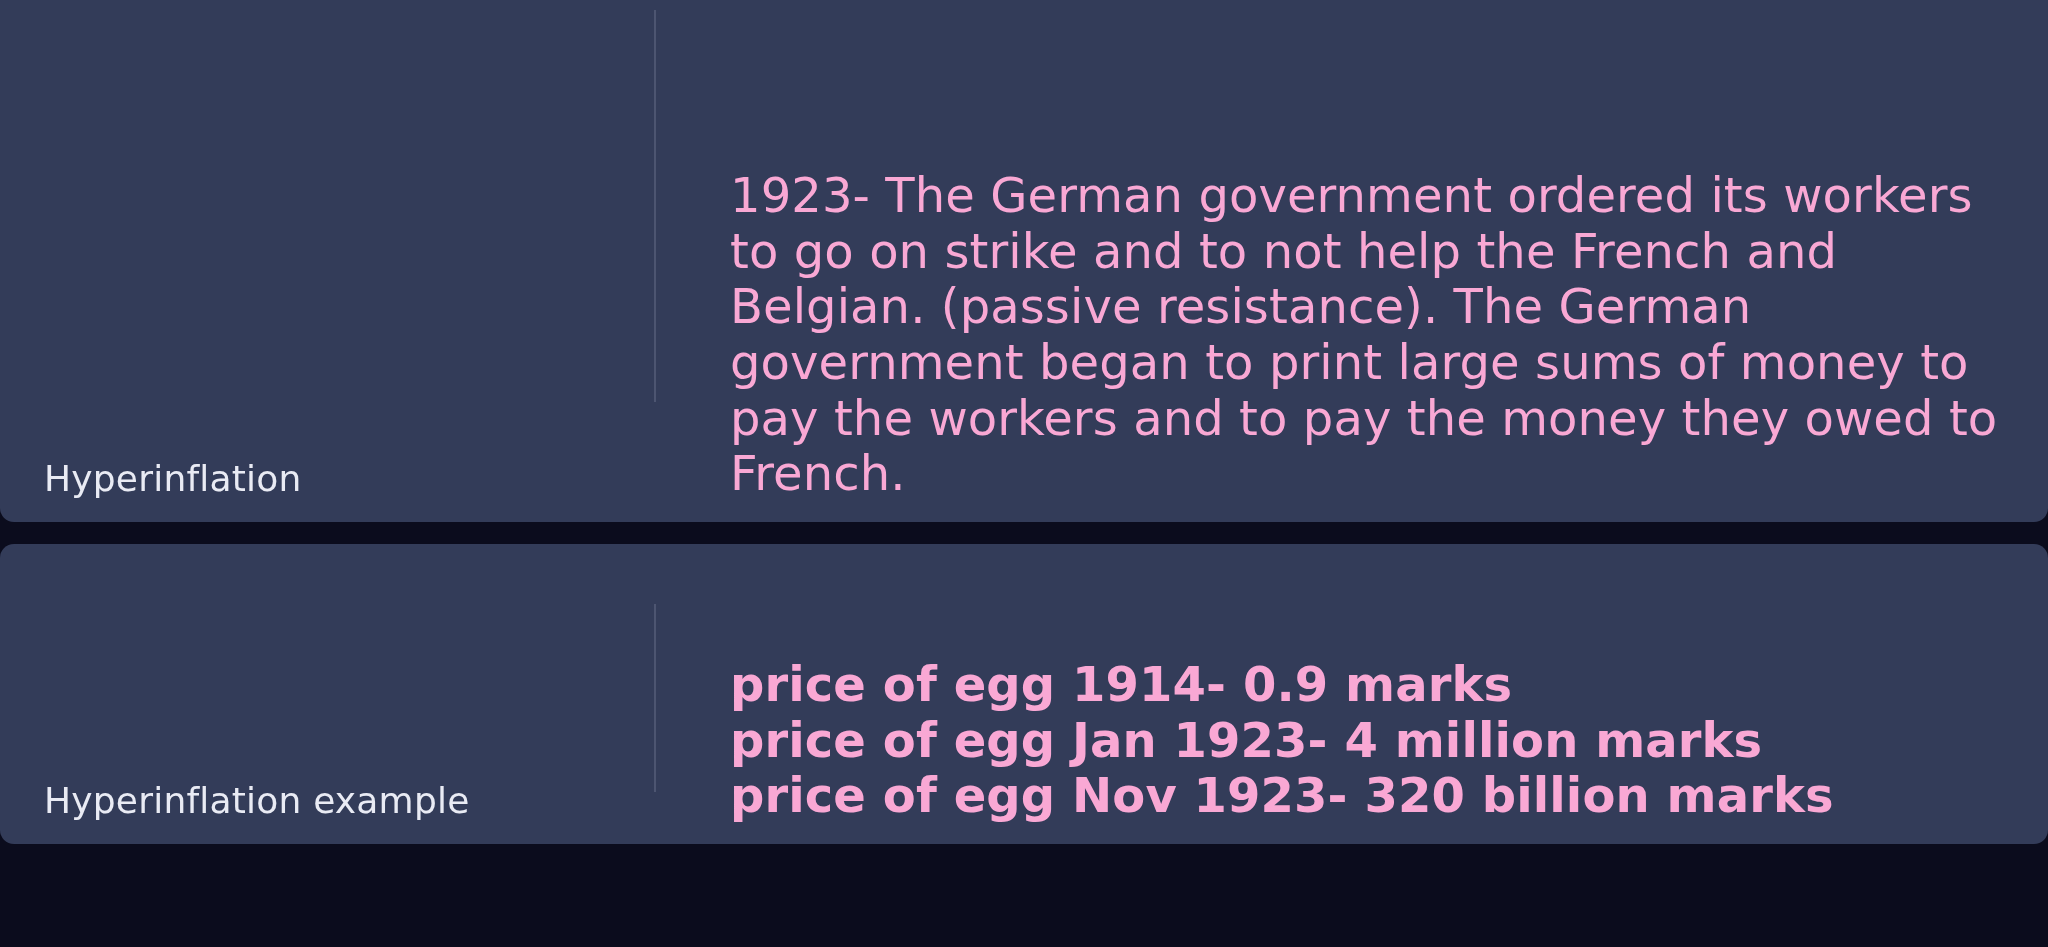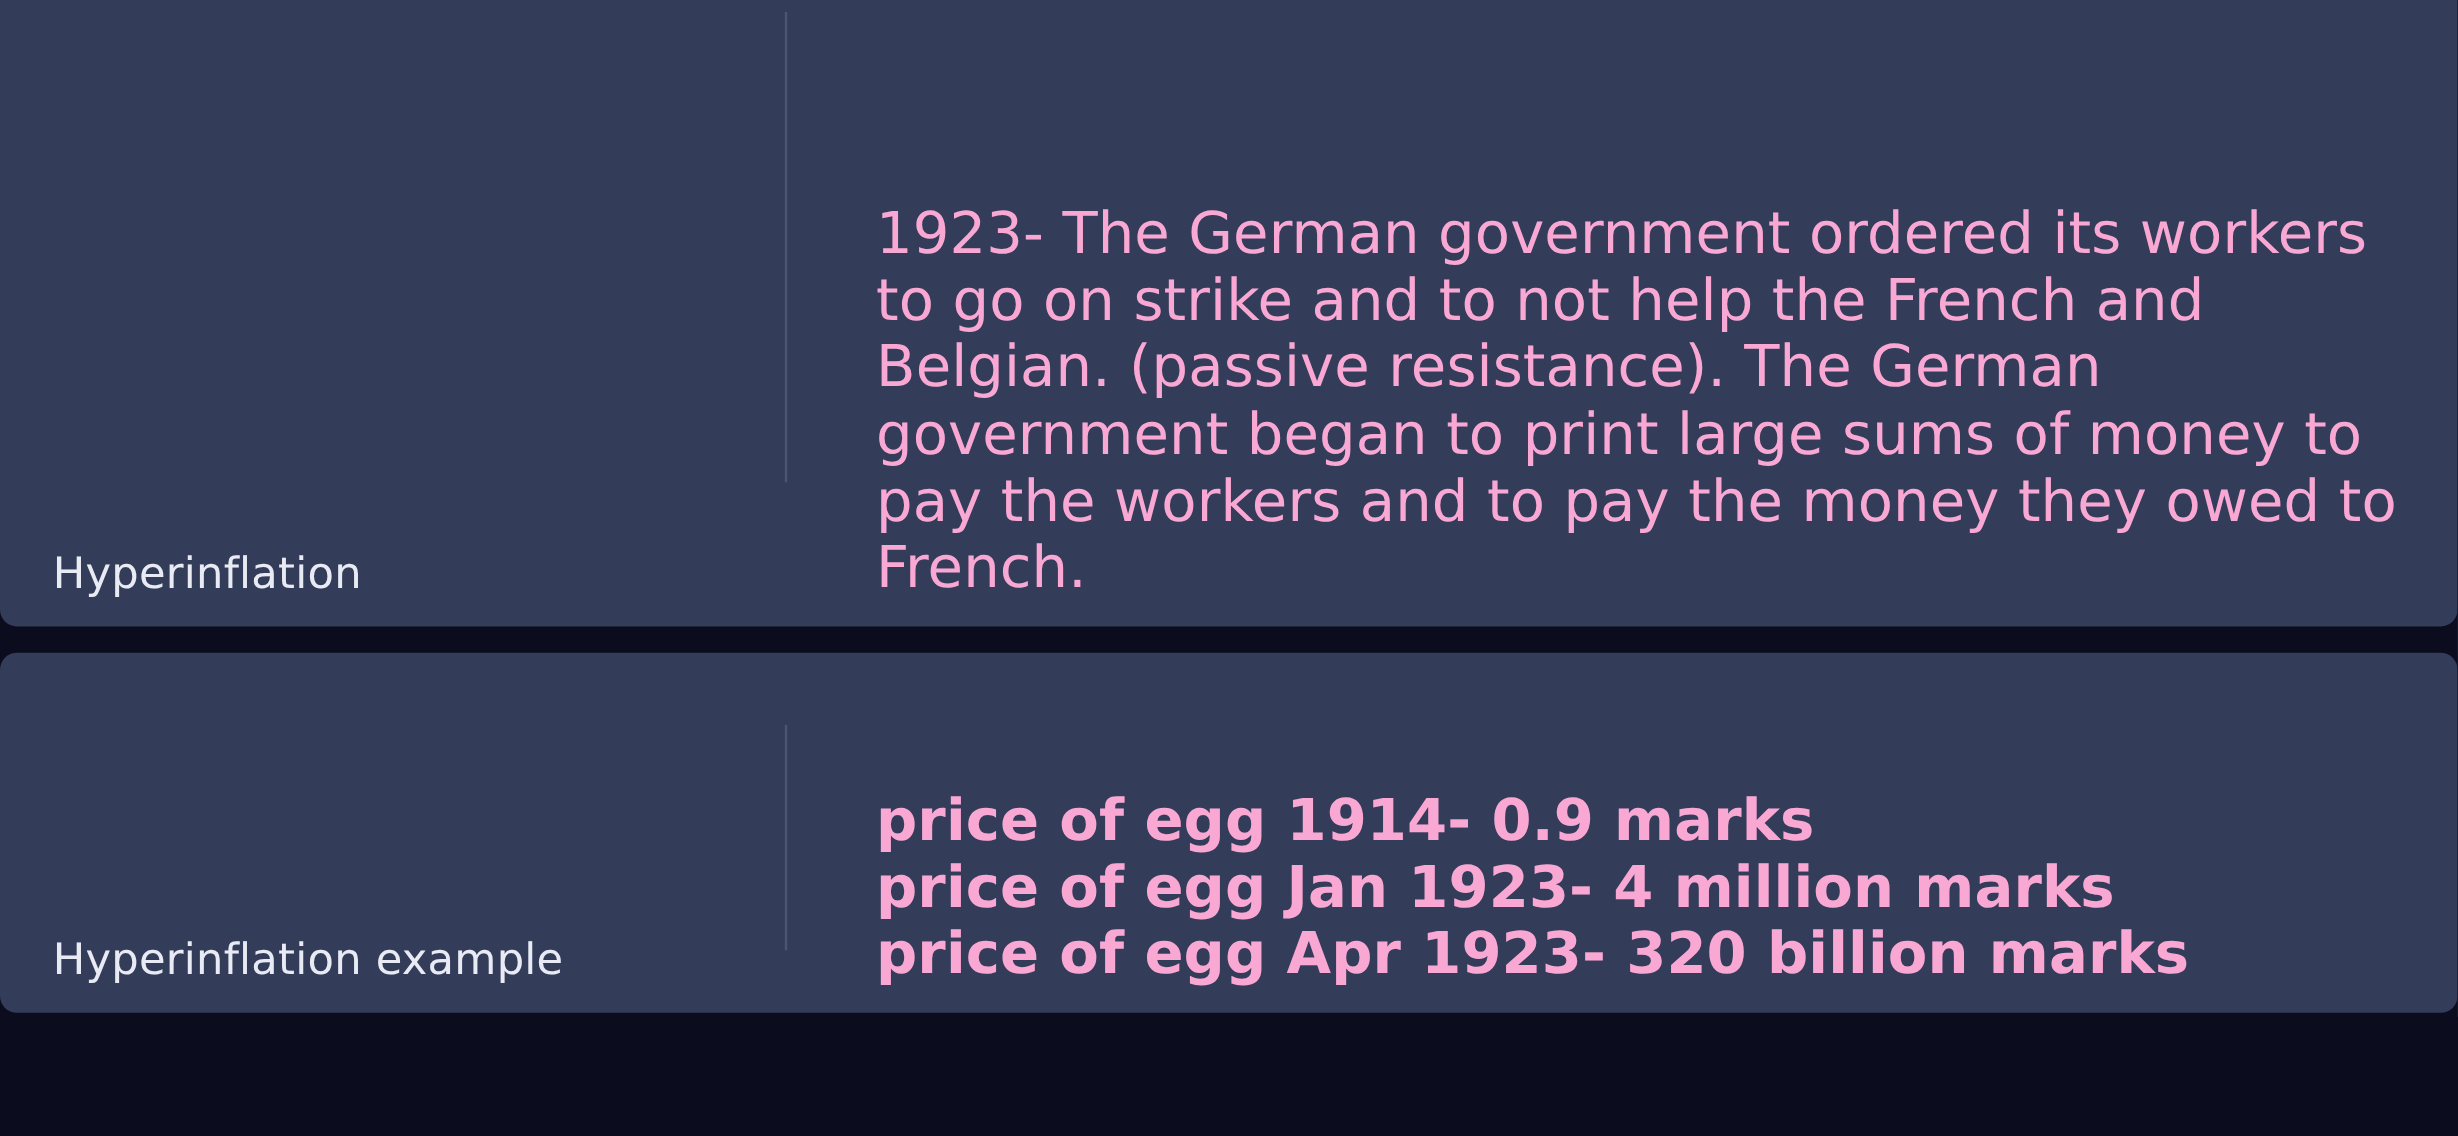--- a/index.html
+++ b/index.html
@@ -93,17 +93,17 @@
       <p>1923- The German government ordered its workers to go on strike and to not help the French and Belgian. (passive resistance). The German government began to print large sums of money to pay the workers and to pay the money they owed to French.</p>
     </div>
   </div>
 
   <div class="card card-2">
     <div class="term">Hyperinflation example</div>
     <div class="divider"></div>
     <div class="definition">
       <p>price of egg 1914- 0.9 marks</p>
       <p>price of egg Jan 1923- 4 million marks</p>
-      <p>price of egg Apr 1923- 320 billion marks</p>
+      <p>price of egg Nov 1923- 320 billion marks</p>
     </div>
   </div>
 
 </div>
 
 </body></html>

